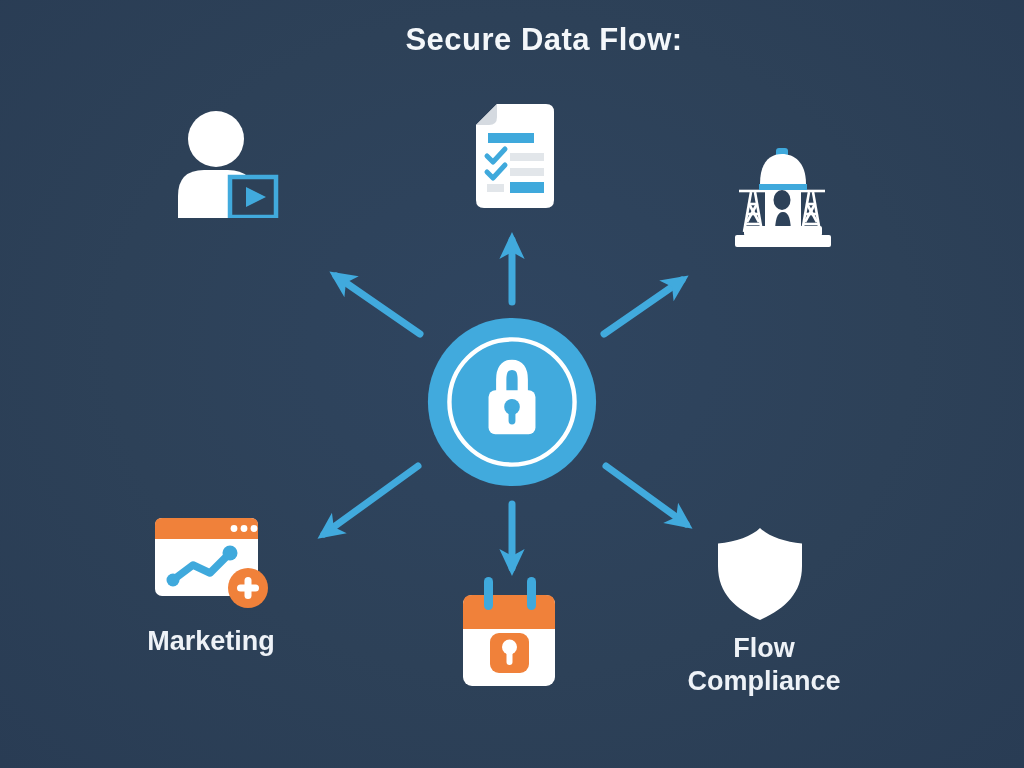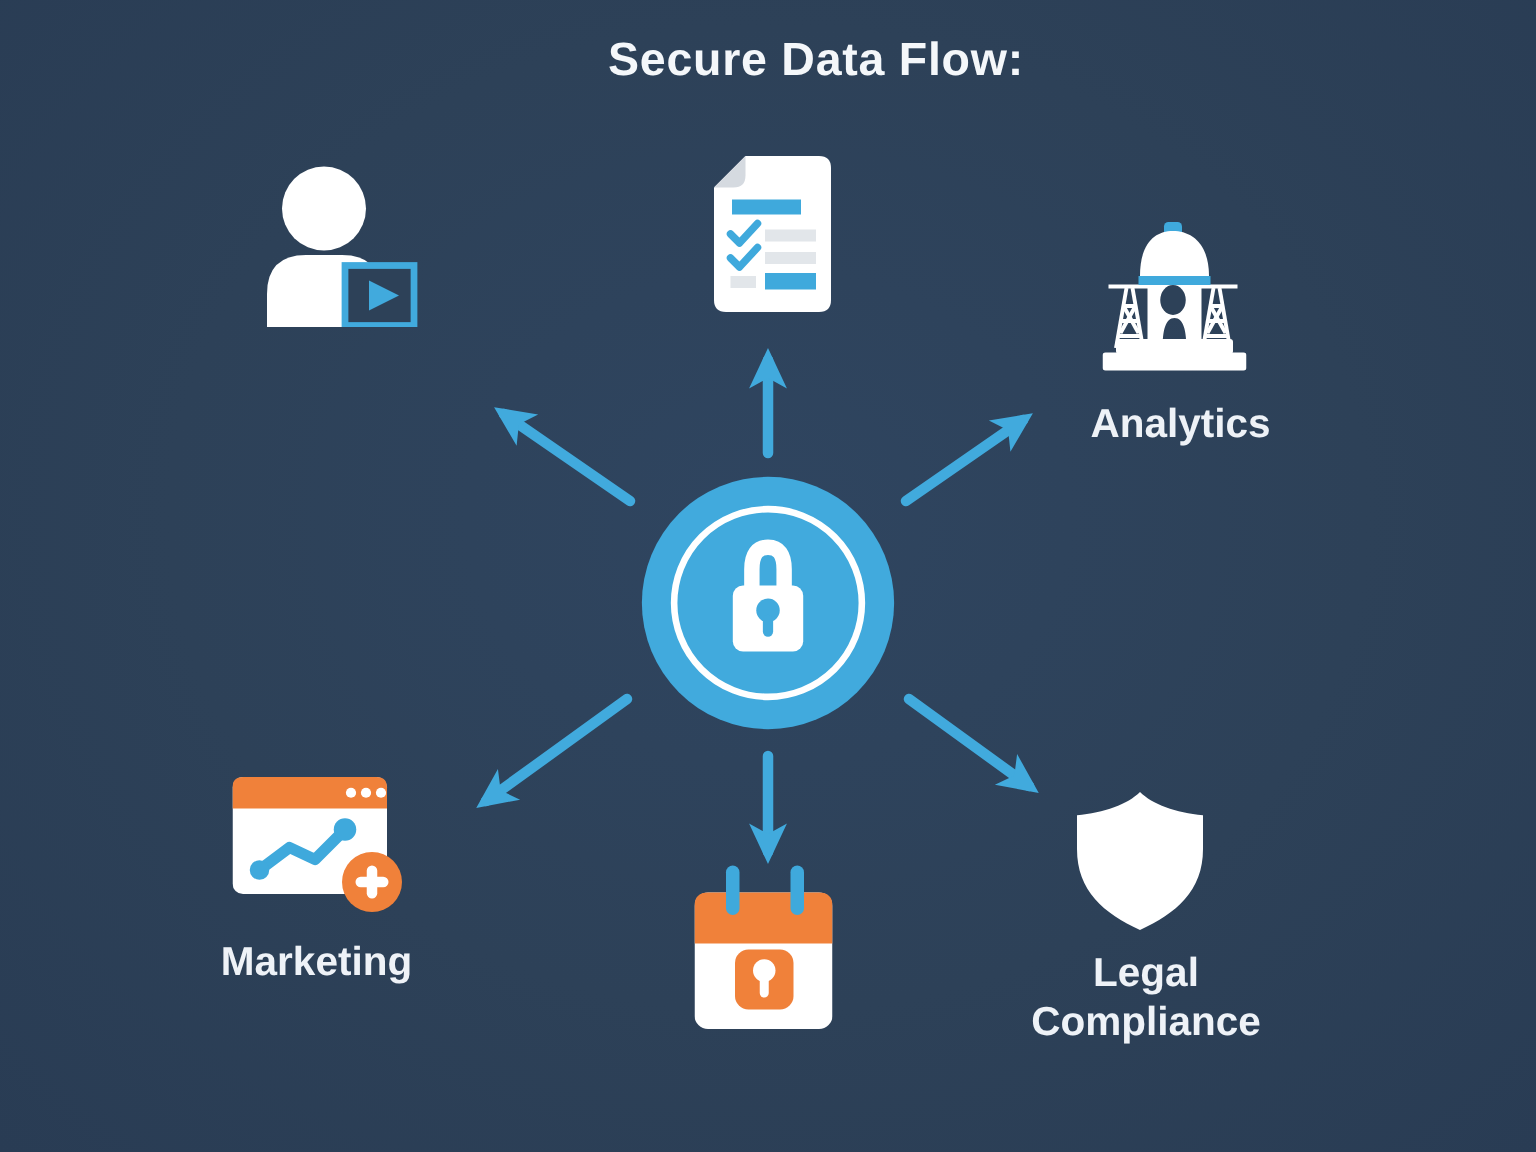--- a/index.html
+++ b/index.html
@@ -103,21 +103,20 @@
       <line x1="80" y1="56" x2="70" y2="74"></line>
     </g>
     <rect x="41" y="0" width="12" height="11" rx="3" fill="#3fa9dc"></rect>
     <path d="M25 42 L25 36 C25 14 35 6 47 6 C59 6 71 14 71 36 L71 42 Z" fill="#ffffff"></path>
     <rect x="24" y="36" width="48" height="6" fill="#3fa9dc"></rect>
     <path d="M30 42 H66 V86 H56 C56 72 54 64 48 64 C42 64 40 72 40 86 H30 Z" fill="#ffffff"></path>
     <ellipse cx="47" cy="52" rx="8.5" ry="10" fill="#2d4158"></ellipse>
     <rect x="9" y="78" width="78" height="10" rx="2" fill="#ffffff"></rect>
     <rect x="0" y="87" width="96" height="12" rx="2" fill="#ffffff"></rect>
   </svg>
-  <div class="abs node-label" id="label-analytics">Analytics</div>
 
   <svg class="abs" style="left:155px;top:518px" width="115" height="92" viewBox="0 0 115 92">
     <rect x="0" y="0" width="103" height="78" rx="7" fill="#ffffff"></rect>
     <path d="M0 7 Q0 0 7 0 H96 Q103 0 103 7 V21 H0 Z" fill="#f0813a"></path>
     <circle cx="79" cy="10.5" r="3.4" fill="#ffffff"></circle>
     <circle cx="89" cy="10.5" r="3.4" fill="#ffffff"></circle>
     <circle cx="99" cy="10.5" r="3.4" fill="#ffffff"></circle>
     <polyline points="18,62 38,47 55,55 75,35" fill="none" stroke="#3fa9dc" stroke-width="7.5" stroke-linecap="round" stroke-linejoin="round"></polyline>
     <circle cx="18" cy="62" r="6.5" fill="#3fa9dc"></circle>
     <circle cx="75" cy="35" r="7.5" fill="#3fa9dc"></circle>
@@ -133,15 +132,15 @@
     <rect x="21" y="2" width="9" height="33" rx="4.5" fill="#3fa9dc"></rect>
     <rect x="64" y="2" width="9" height="33" rx="4.5" fill="#3fa9dc"></rect>
     <rect x="27" y="58" width="39" height="40" rx="9" fill="#f0813a"></rect>
     <circle cx="46.5" cy="72" r="7.5" fill="#ffffff"></circle>
     <rect x="43.5" y="74" width="6" height="16" rx="3" fill="#ffffff"></rect>
   </svg>
 
   <svg class="abs" style="left:718px;top:528px" width="84" height="92" viewBox="0 0 84 92">
     <path d="M42 0 C50 8 66 14 84 15.5 L84 38 C84 66 66 81 42 92 C18 81 0 66 0 38 L0 15.5 C18 14 34 8 42 0 Z" fill="#ffffff"></path>
   </svg>
-  <div class="abs node-label" id="label-legal">Legal Compliance</div>
+  <div class="abs node-label" id="label-legal">Flow Compliance</div>
 
 </div>
 
 </body></html>

